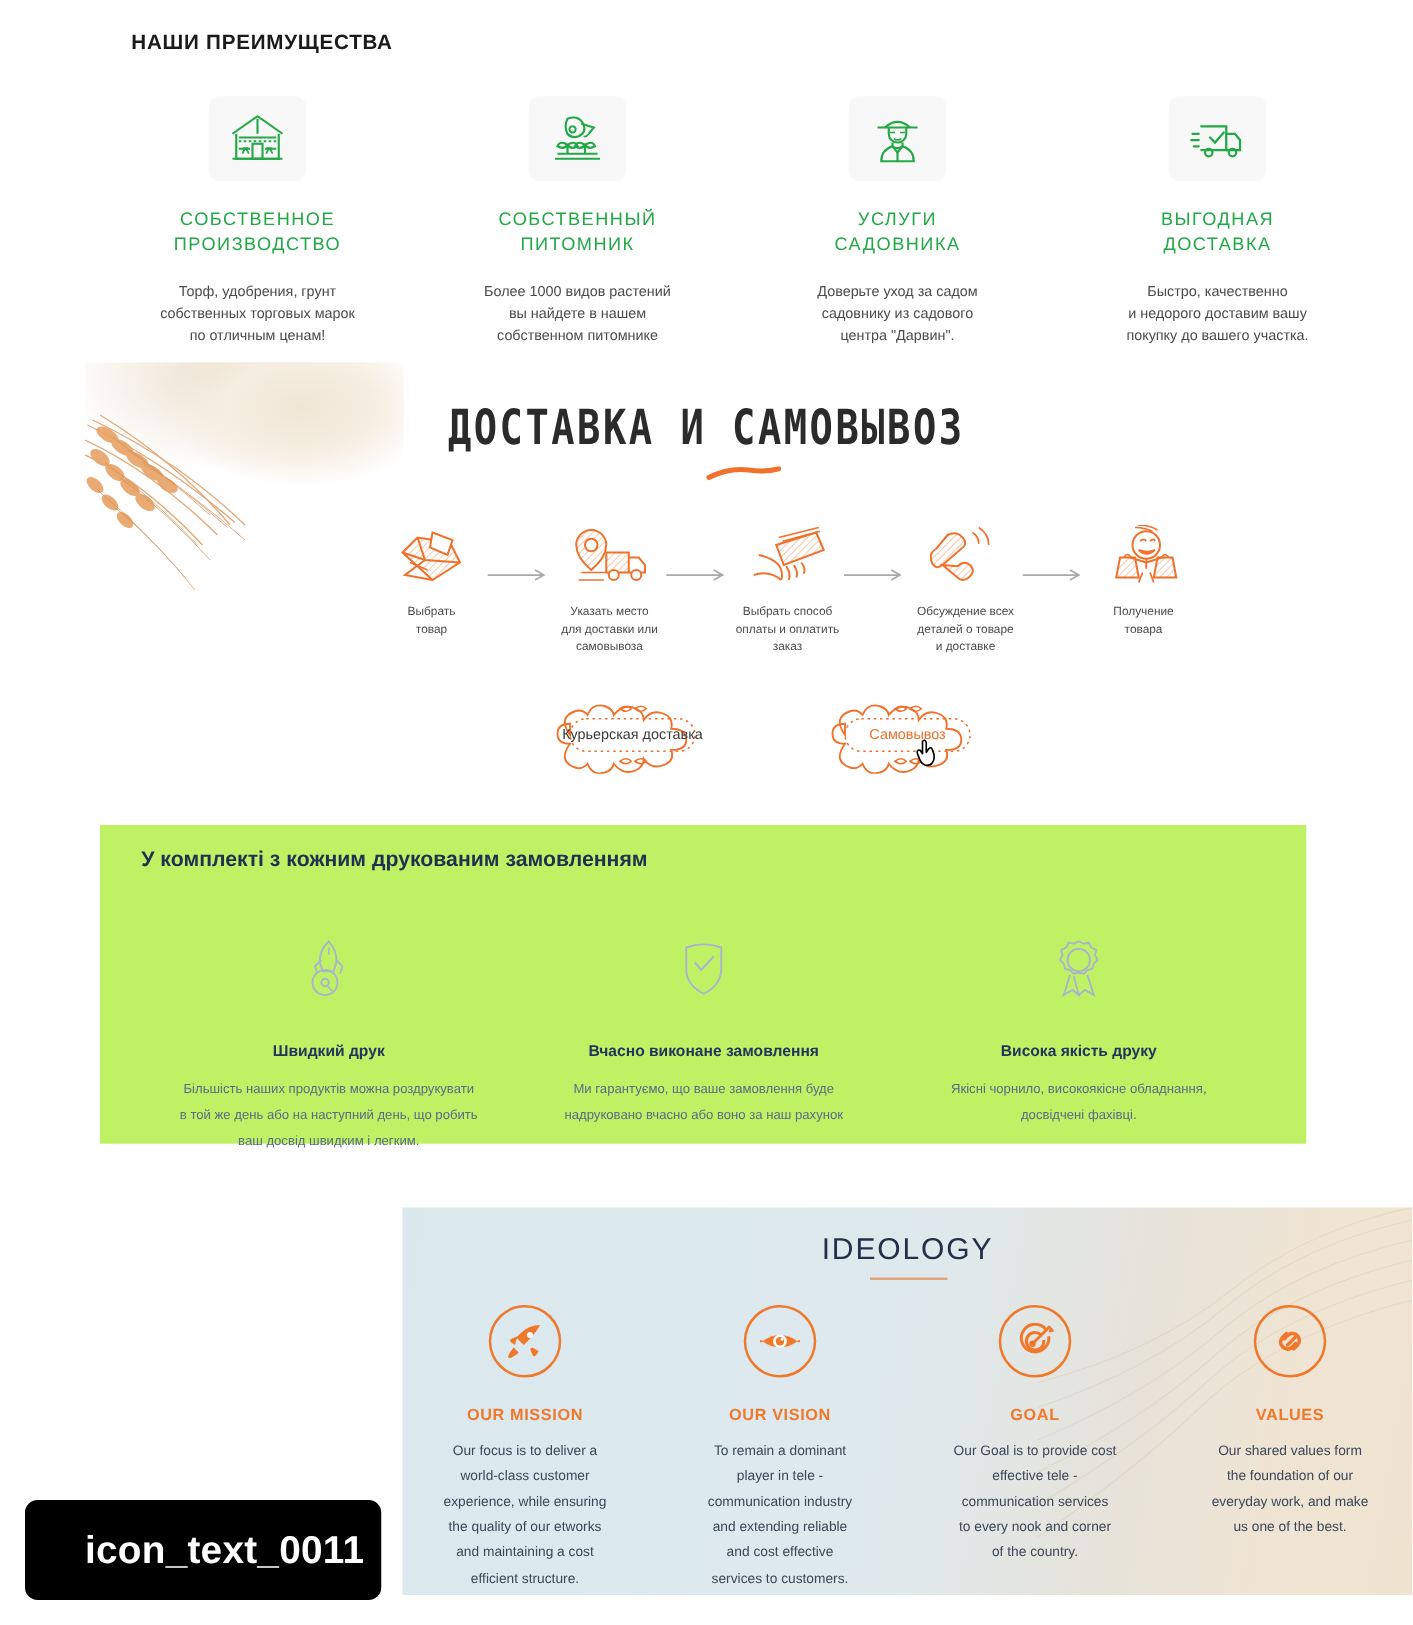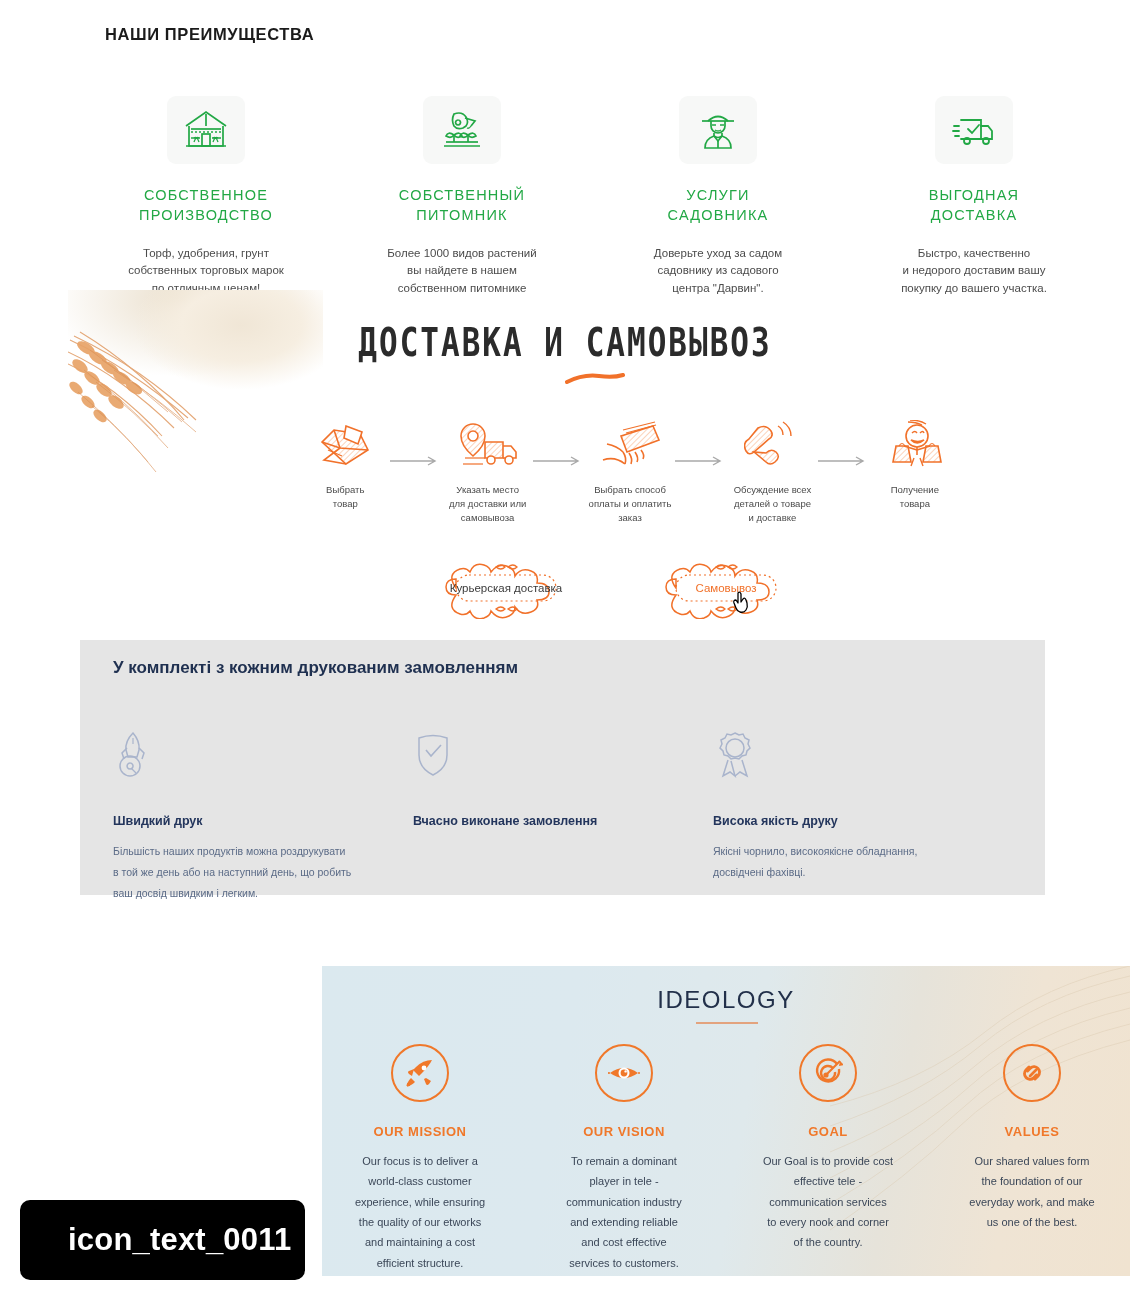--- a/index.html
+++ b/index.html
@@ -11,21 +11,21 @@
   }
   .page { position: relative; width: 908px; height: 1300px; }
 
   
   .adv-heading {
     position: absolute; left: 105px; top: 25px;
     font-size: 16.5px; font-weight: 700; letter-spacing: 0.6px;
     color: #1b1b1b;
   }
   .adv-row {
-    position: absolute; left: 100px; top: 96px;
+    position: absolute; left: 100px; top: 77px;
     width: 980px; display: flex; gap: 44px;
   }
   .adv-card { width: 245px; text-align: center; }
   .adv-iconbox {
     width: 78px; height: 68px; margin: 0 auto;
     background: #f7f8f7; border-radius: 9px;
     display: flex; align-items: center; justify-content: center;
   }
   .adv-title {
     margin-top: 22px;
@@ -75,23 +75,24 @@
   .cta-text {
     position: absolute; left: 0; top: 0; width: 152px; height: 62px;
     display: flex; align-items: center; justify-content: center;
     font-size: 11.5px; color: #3a3a3a;
   }
   .cta.active .cta-text { color: #f1712a; }
   .cursor-hand { position: absolute; left: 82px; top: 34px; }
 
   
   .pink {
-    position: absolute; left: 80px; top: 640px;
+    position: absolute; left: 80px; top: 660px;
     width: 965px; height: 255px;
-    background: #e5e5e5;
+    background: #bef264;
+    text-align: center;
   }
   .pink-heading {
     position: absolute; left: 33px; top: 18px;
     font-size: 17px; font-weight: 700; color: #1f3050;
   }
   .pink-row {
     position: absolute; left: 33px; top: 90px; width: 900px;
     display: flex;
   }
   .pink-col { width: 325px; }
@@ -496,20 +497,24 @@
       </div>
 
       <div class="pink-col">
         <div class="pink-icon">
           <svg width="40" height="50" viewBox="0 0 40 50" fill="none" stroke="#a9b4cc" stroke-width="1.5">
             <path d="M6 8 q14-5 28 0 v17 q0 13-14 20 q-14-7-14-20 z"></path>
             <path d="M13 20 l5 6 l10-11" stroke-width="1.6"></path>
           </svg>
         </div>
         <div class="pink-title">Вчасно виконане замовлення</div>
+        <div class="pink-body">
+          <div>Ми гарантуємо, що ваше замовлення буде</div>
+          <div>надруковано вчасно або воно за наш рахунок</div>
+        </div>
       </div>
 
       <div class="pink-col">
         <div class="pink-icon">
           <svg width="44" height="50" viewBox="0 0 44 50" fill="none" stroke="#a9b4cc" stroke-width="1.5">
             <path d="M22 3 l4 2 l4-1 l2 4 l4 2 l-1 4 l2 4 l-3 3 l-1 4 l-4 1 l-3 3 l-4-1 l-4 1 l-3-3 l-4-1 l-1-4
                      l-3-3 l2-4 l-1-4 l4-2 l2-4 l4 1 z"></path>
             <circle cx="22" cy="18" r="9"></circle>
             <path d="M15 30 l-5 16 l7-4 l5 4 l-4-15"></path>
             <path d="M29 30 l5 16 l-7-4 l-5 4"></path>

